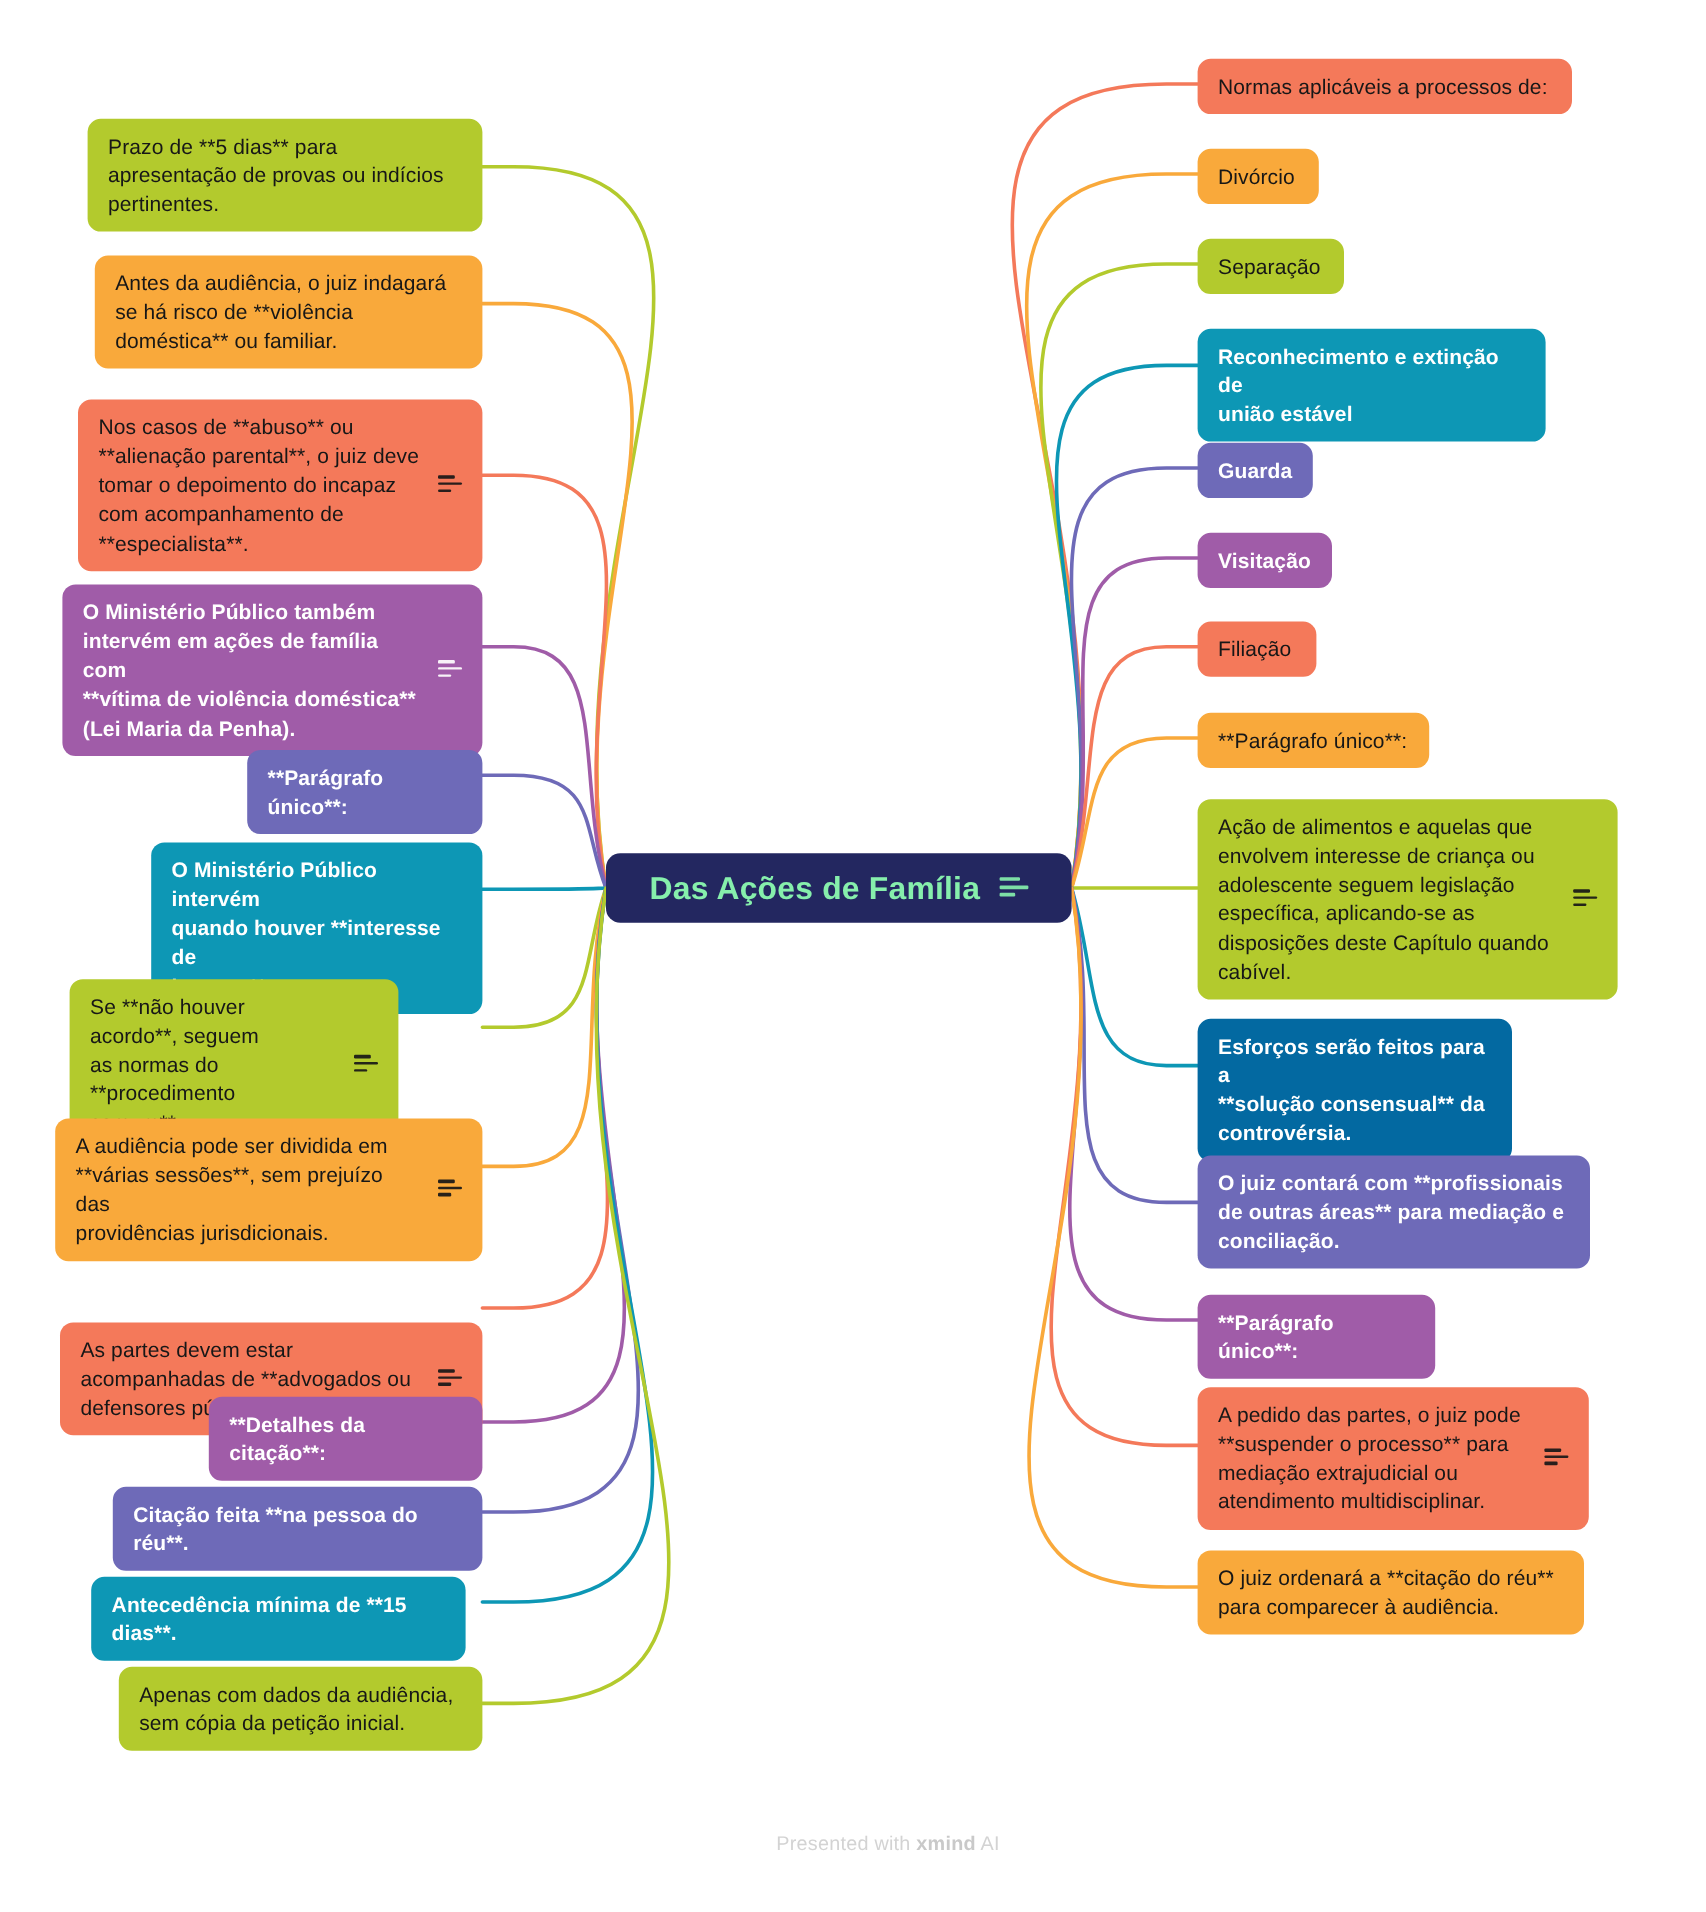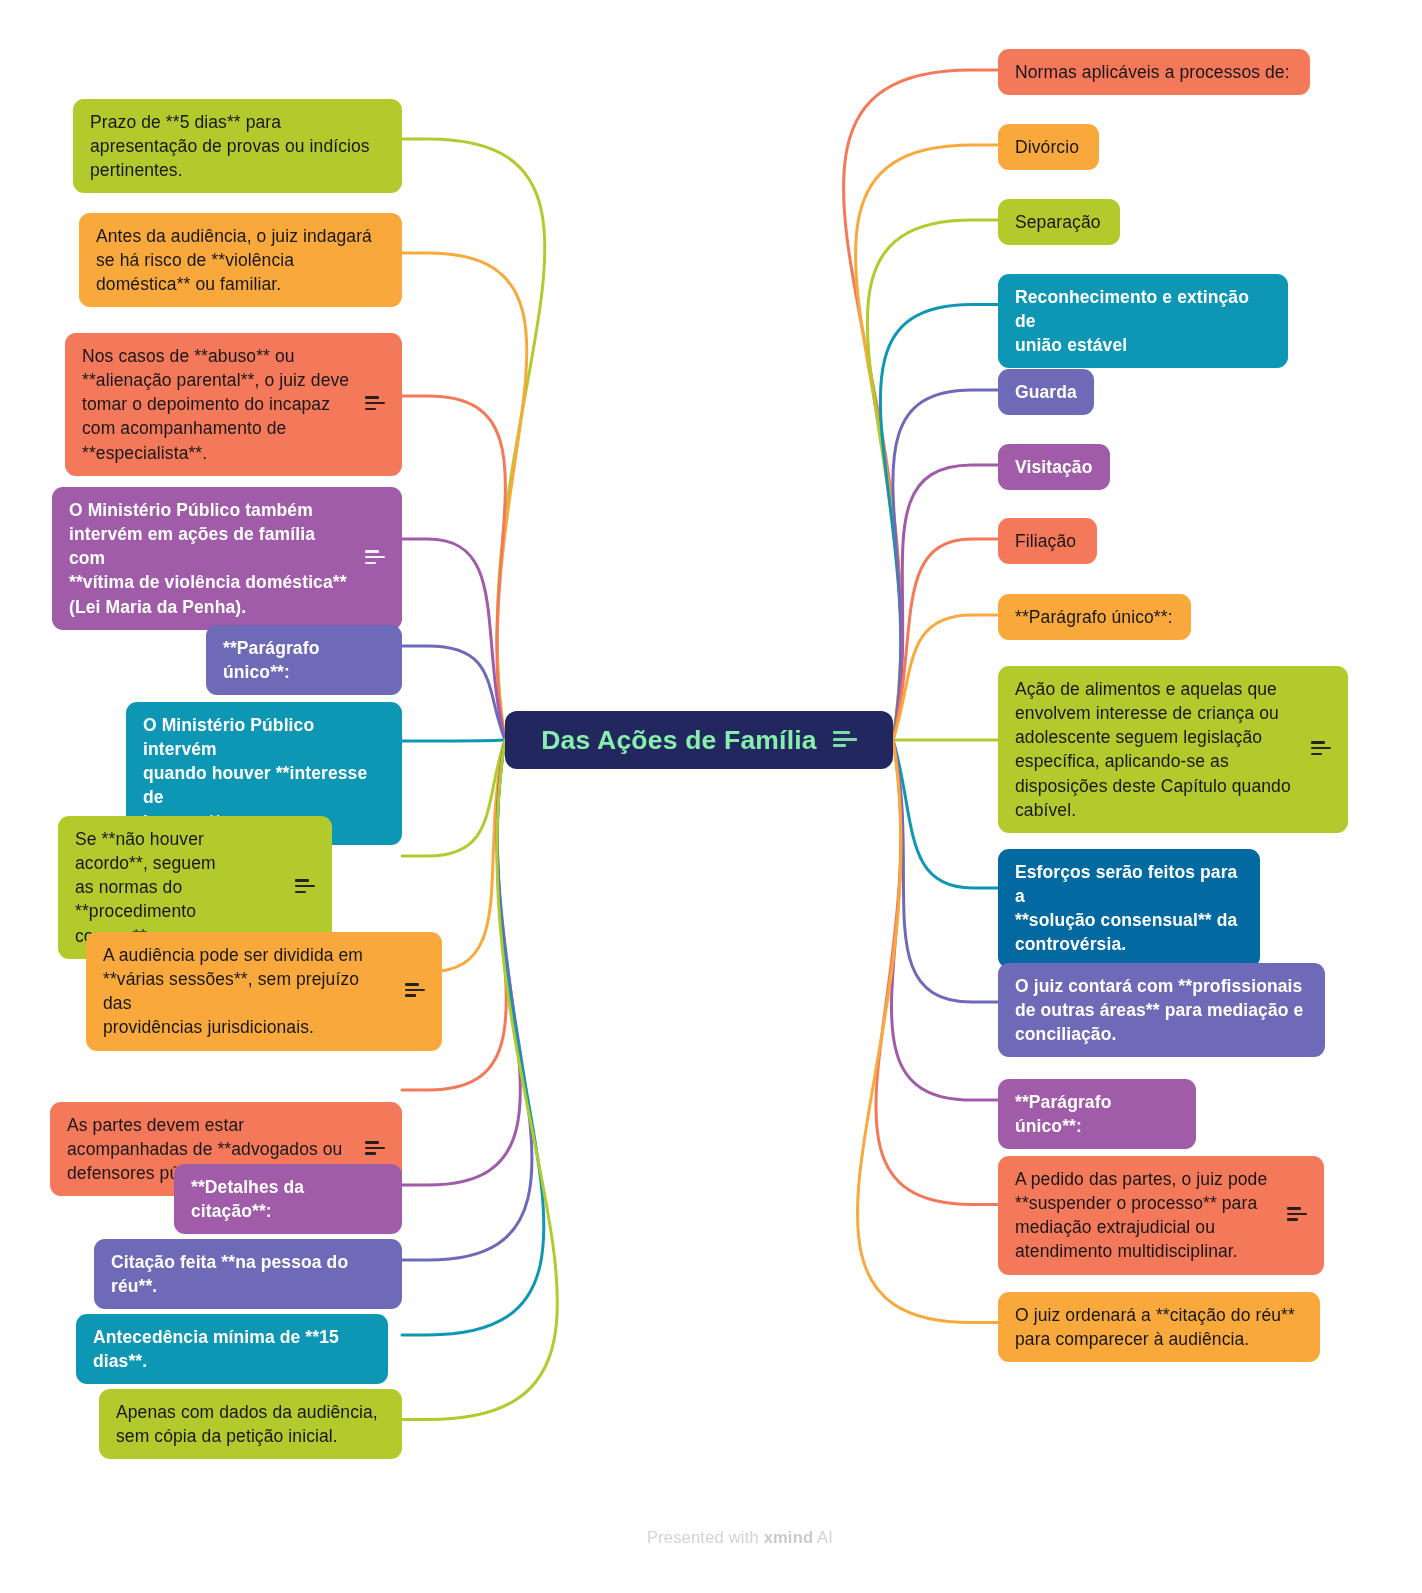--- a/index.html
+++ b/index.html
@@ -259,21 +259,21 @@
       <div class="node dark-text" style="left: 58px; top: 816px; width: 274px; min-height: 80px; background: rgb(179, 202, 45);">
         <span class="node-text">Se **não houver acordo**, seguem
 as normas do **procedimento
 comum**.</span>
         <span class="note-icon">
           <i></i>
           <i></i>
           <i></i>
         </span>
       </div>
-      <div class="node dark-text" style="left: 46px; top: 932px; width: 356px; min-height: 80px; background: rgb(249, 169, 59); margin-left: 40px;">
+      <div class="node dark-text" style="left: 46px; top: 932px; width: 356px; min-height: 80px; background: rgb(249, 169, 59);">
         <span class="node-text">A audiência pode ser dividida em
 **várias sessões**, sem prejuízo das
 providências jurisdicionais.</span>
         <span class="note-icon">
           <i></i>
           <i></i>
           <i></i>
         </span>
       </div>
       <div class="node dark-text" style="left: 50px; top: 1102px; width: 352px; min-height: 80px; background: rgb(244, 121, 90);">

